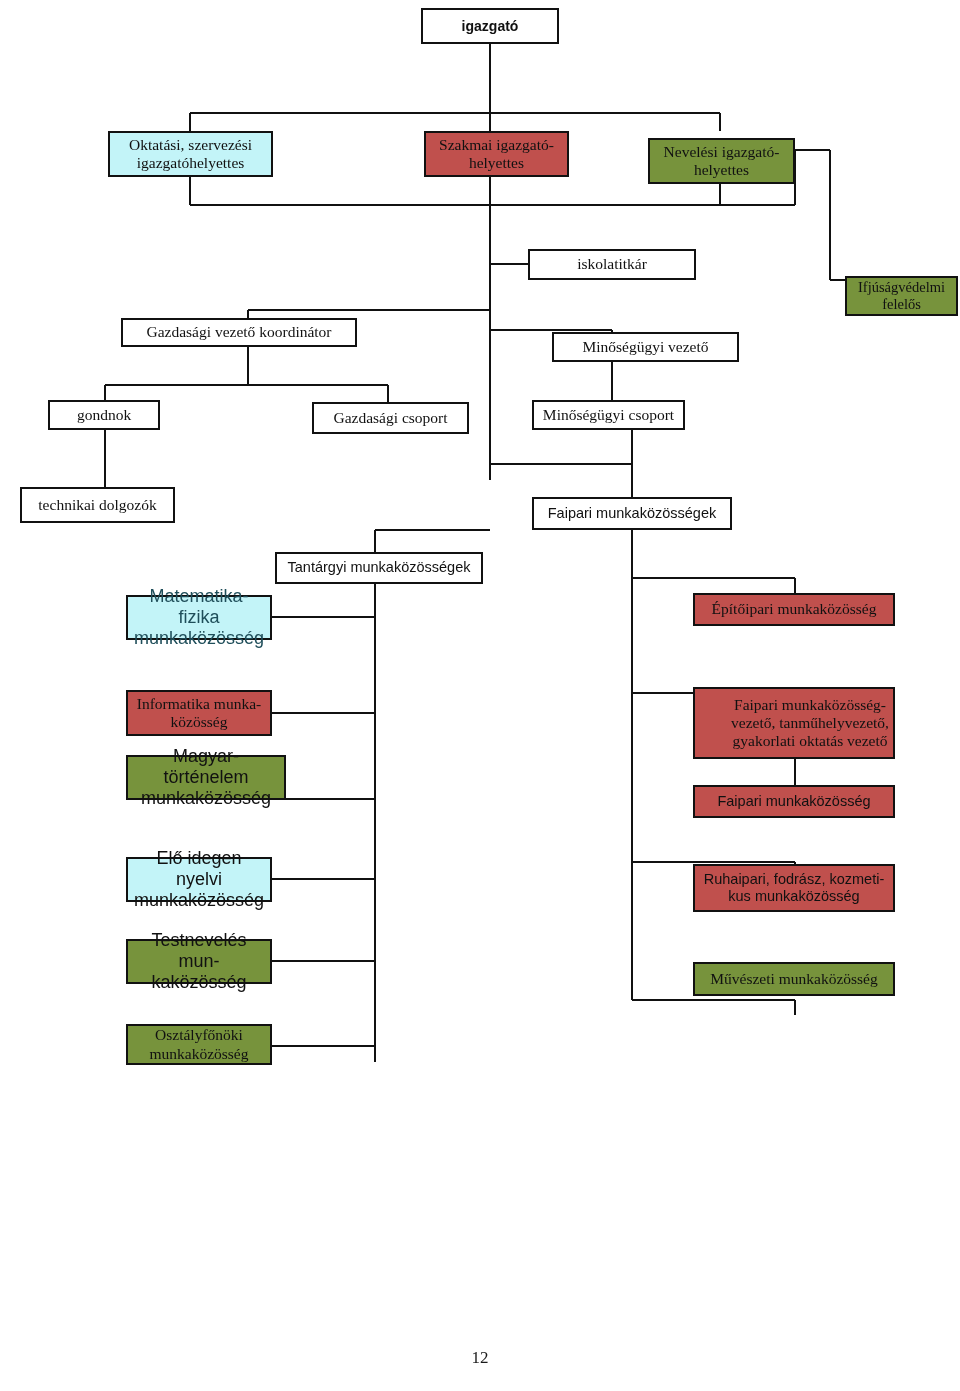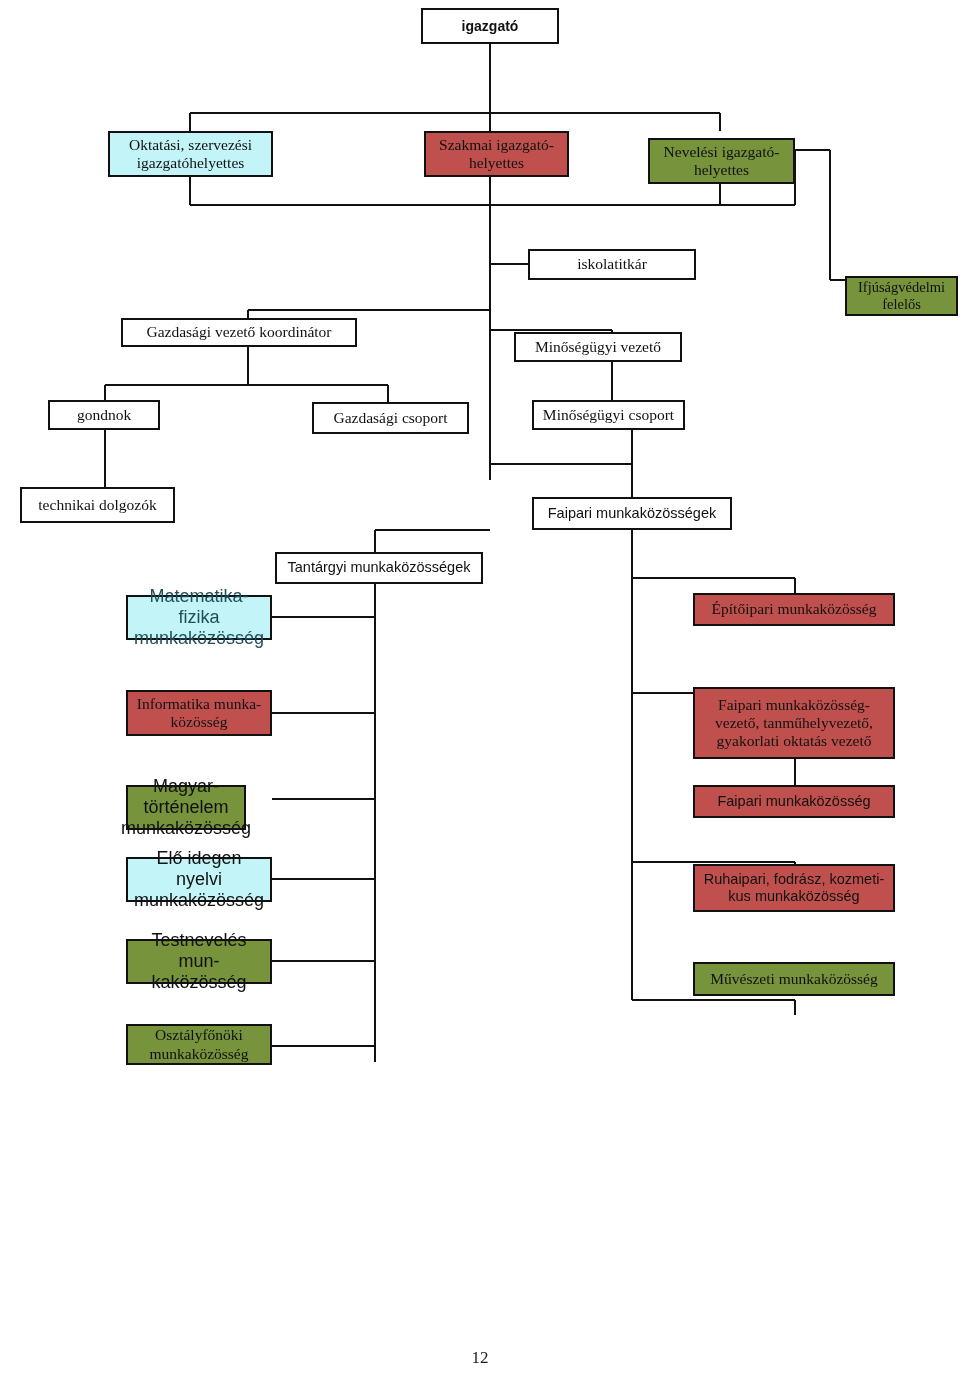--- a/index.html
+++ b/index.html
@@ -162,21 +162,21 @@
 
   <div class="node fill-green f-serif sz-14 txt-dark" style="left:845px; top:276px; width:113px; height:40px;">
     <span class="lbl">Ifjúságvédelmi
 felelős</span>
   </div>
 
   <div class="node fill-white f-serif sz-15 txt-dark" style="left:121px; top:318px; width:236px; height:29px;">
     <span class="lbl">Gazdasági vezető koordinátor</span>
   </div>
 
-  <div class="node fill-white f-serif sz-15 txt-dark" style="left:514px; top:332px; width:168px; height:30px;text-align:center;">
+  <div class="node fill-white f-serif sz-15 txt-dark" style="left:552px; top:332px; width:187px; height:30px;text-align:center;">
     <span class="lbl">Minőségügyi vezető</span>
   </div>
 
   
   <div class="node fill-white f-serif sz-15 txt-dark" style="left:48px; top:400px; width:112px; height:30px;">
     <span class="lbl">gondnok</span>
   </div>
 
   <div class="node fill-white f-serif sz-15 txt-dark" style="left:312px; top:402px; width:157px; height:32px;">
     <span class="lbl">Gazdasági csoport</span>
@@ -203,21 +203,21 @@
   <div class="node fill-cyan f-sans sz-13 txt-teal" style="left:126px; top:595px; width:146px; height:45px;">
     <span class="lbl">Matematika-fizika
 munkaközösség</span>
   </div>
 
   <div class="node fill-red f-serif sz-15 txt-dark" style="left:126px; top:690px; width:146px; height:46px;">
     <span class="lbl">Informatika munka-
 közösség</span>
   </div>
 
-  <div class="node fill-green f-sans sz-13 txt-dark" style="left:126px; top:785px; width:120px; height:45px;">
+  <div class="node fill-green f-sans sz-13 txt-dark" style="left:126px; top:755px; width:160px; height:45px;">
     <span class="lbl">Magyar-történelem
 munkaközösség</span>
   </div>
 
   <div class="node fill-cyan f-sans sz-13 txt-dark" style="left:126px; top:857px; width:146px; height:45px;">
     <span class="lbl">Elő idegen nyelvi
 munkaközösség</span>
   </div>
 
   <div class="node fill-green f-sans sz-13 txt-dark" style="left:126px; top:939px; width:146px; height:45px;">
@@ -228,21 +228,21 @@
   <div class="node fill-green f-serif sz-15 txt-dark" style="left:126px; top:1024px; width:146px; height:41px;">
     <span class="lbl">Osztályfőnöki
 munkaközösség</span>
   </div>
 
   
   <div class="node fill-red f-serif sz-15 txt-dark" style="left:693px; top:593px; width:202px; height:33px;">
     <span class="lbl">Építőipari munkaközösség</span>
   </div>
 
-  <div class="node fill-red f-serif sz-15 txt-dark" style="left:693px; top:687px; width:202px; height:72px;">
+  <div class="node fill-red f-serif sz-15 txt-dark" style="left:693px; top:687px; width:202px; height:72px;justify-content:flex-end;">
     <span class="lbl">Faipari munkaközösség-
 vezető, tanműhelyvezető,
 gyakorlati oktatás vezető</span>
   </div>
 
   <div class="node fill-red f-sans sz-14 txt-dark" style="left:693px; top:785px; width:202px; height:33px;">
     <span class="lbl">Faipari munkaközösség</span>
   </div>
 
   <div class="node fill-red f-sans sz-14 txt-dark" style="left:693px; top:864px; width:202px; height:48px;">

